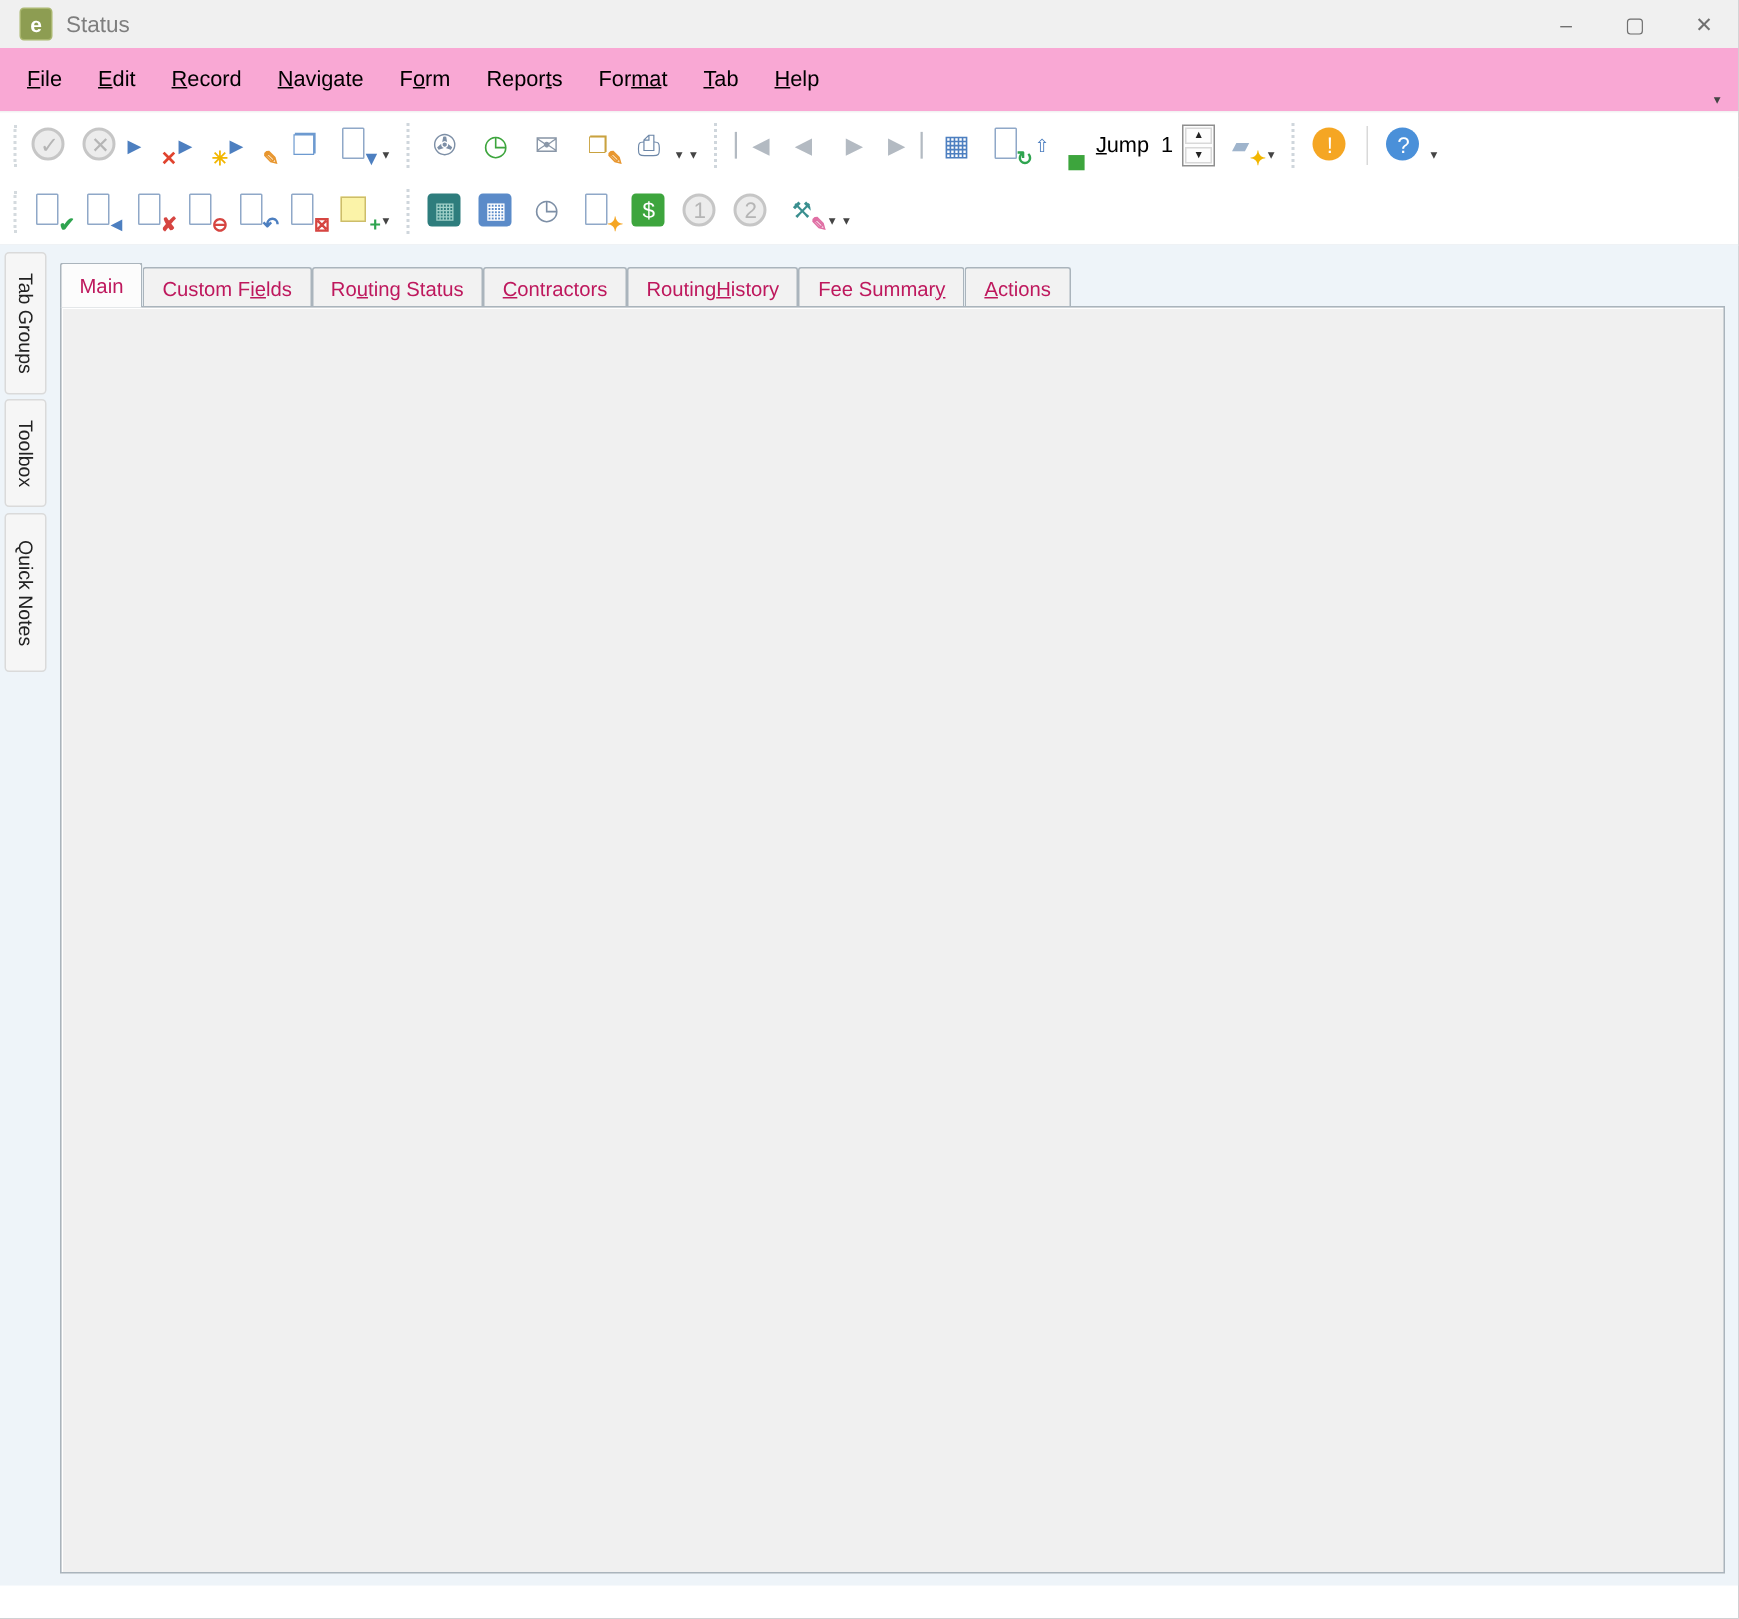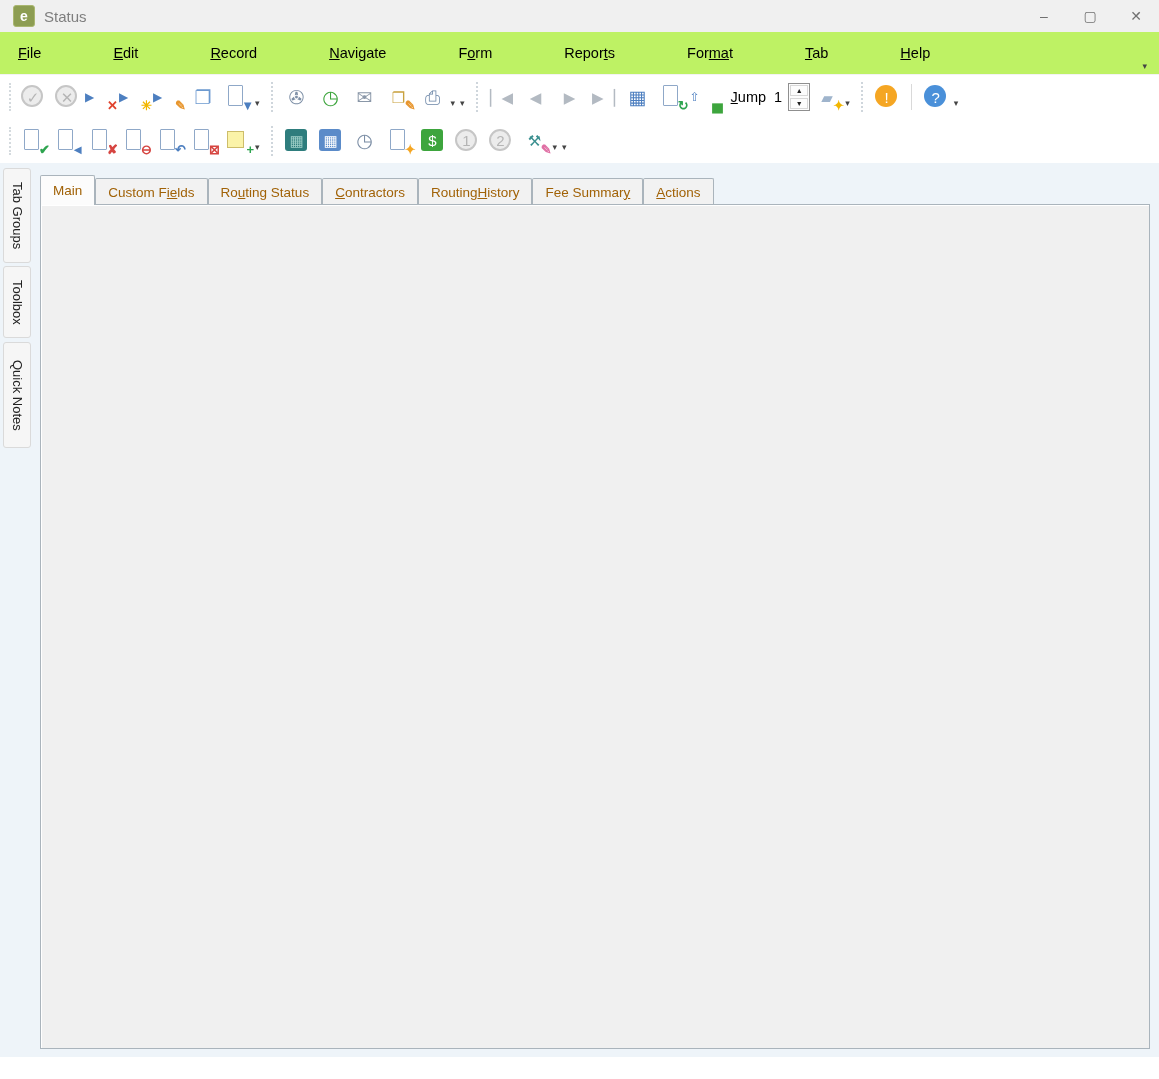--- a/index.html
+++ b/index.html
@@ -6,21 +6,21 @@
   .page{position:relative;width:1159px;height:1079px;background:#fff;overflow:hidden;
         font-family:"Liberation Sans",sans-serif;outline:1px solid #9aa0a6;}
   
   .titlebar{position:absolute;left:0;top:0;right:0;height:32px;background:#f0f0f0;display:flex;align-items:center;}
   .app-icon{width:20px;height:20px;margin-left:13px;background:#8d9d52;border:1px solid #aab770;border-radius:3px;
             color:#fff;font-weight:bold;font-size:14px;display:flex;align-items:center;justify-content:center;}
   .title-text{margin-left:9px;color:#7e7e7e;font-size:15px;}
   .win-controls{margin-left:auto;display:flex;height:100%;}
   .win-btn{width:46px;display:flex;align-items:center;justify-content:center;color:#707070;font-size:14px;}
   
-  .menubar{position:absolute;left:0;top:32px;right:0;height:42px;background:#bef264;display:flex;align-items:center;padding-left:6px;gap:48px;}
+  .menubar{position:absolute;left:0;top:32px;right:0;height:42px;background:#f9a8d4;display:flex;align-items:center;padding-left:6px;}
   .menu-item{padding:5px 12px;font-size:14.5px;color:#000;white-space:nowrap;}
   .menu-overflow{position:absolute;right:12px;bottom:3px;font-size:9px;color:#444;}
   
   .toolbar{position:absolute;left:0;right:0;background:#fff;display:flex;align-items:center;padding-left:4px;}
   #tb1{top:74px;height:44px;border-top:1px solid #f3f3f3;}
   #tb2{top:118px;height:45px;border-bottom:1px solid #e3e3e3;}
   .tb-btn{position:relative;width:34px;height:32px;border:none;background:transparent;padding:0;display:inline-flex;
           align-items:center;justify-content:center;flex:none;}
   .tb-btn .base{position:absolute;left:5px;top:4px;width:22px;height:22px;}
   .base.circle{border-radius:50%;border:2px solid #c6c6c6;background:#ececec;box-sizing:border-box;}
@@ -41,21 +41,21 @@
   .tb-spin{width:22px;height:28px;border:1px solid #8f8f8f;background:#fdfdfd;display:flex;flex-direction:column;flex:none;box-sizing:border-box;}
   .tb-spin span{flex:1;display:flex;align-items:center;justify-content:center;font-size:7px;color:#222;border:1px solid #d8d8d8;margin:1px;}
   
   .app-area{position:absolute;left:0;top:163px;right:0;bottom:22px;background:#eef4f9;}
   .side-tab{position:absolute;width:26px;background:#f6f6f6;border:1px solid #dadada;border-radius:3px;
             writing-mode:vertical-rl;display:flex;align-items:center;justify-content:center;
             font-size:13px;color:#222;left:3px;}
   
   .tabstrip{position:absolute;left:40px;top:176px;display:flex;align-items:flex-end;height:29px;}
   .tab{height:26px;padding:0 12px;display:flex;align-items:center;background:#f2f2f2;border:1px solid #aab4bc;
-       border-bottom:none;margin-right:0;font-size:13.5px;color:#a16207;border-radius:2px 2px 0 0;position:relative;}
+       border-bottom:none;margin-right:0;font-size:13.5px;color:#be185d;border-radius:2px 2px 0 0;position:relative;}
   .tab.active{height:29px;background:#fcfcfc;z-index:3;}
   
   .panel{position:absolute;left:40px;top:204px;width:1110px;height:845px;background:#f0f0f0;border:1px solid #aab4bc;
          box-sizing:border-box;box-shadow:inset 0 1px 0 #ffffff,inset 1px 0 0 #ffffff;z-index:2;}
   
   .lbl{position:absolute;font-size:13px;color:#000;text-align:right;line-height:24px;white-space:nowrap;}
   .fld{position:absolute;background:#fff;border:1px solid #bcbcbc;border-radius:2px;font-size:13.5px;line-height:22px;
        height:24px;padding:0 5px;white-space:pre;overflow:hidden;box-sizing:border-box;color:#000;
        box-shadow:0 1px 1px rgba(0,0,0,0.07);}
   .fld.ta{white-space:pre-line;line-height:17px;padding-top:2px;height:auto;}

